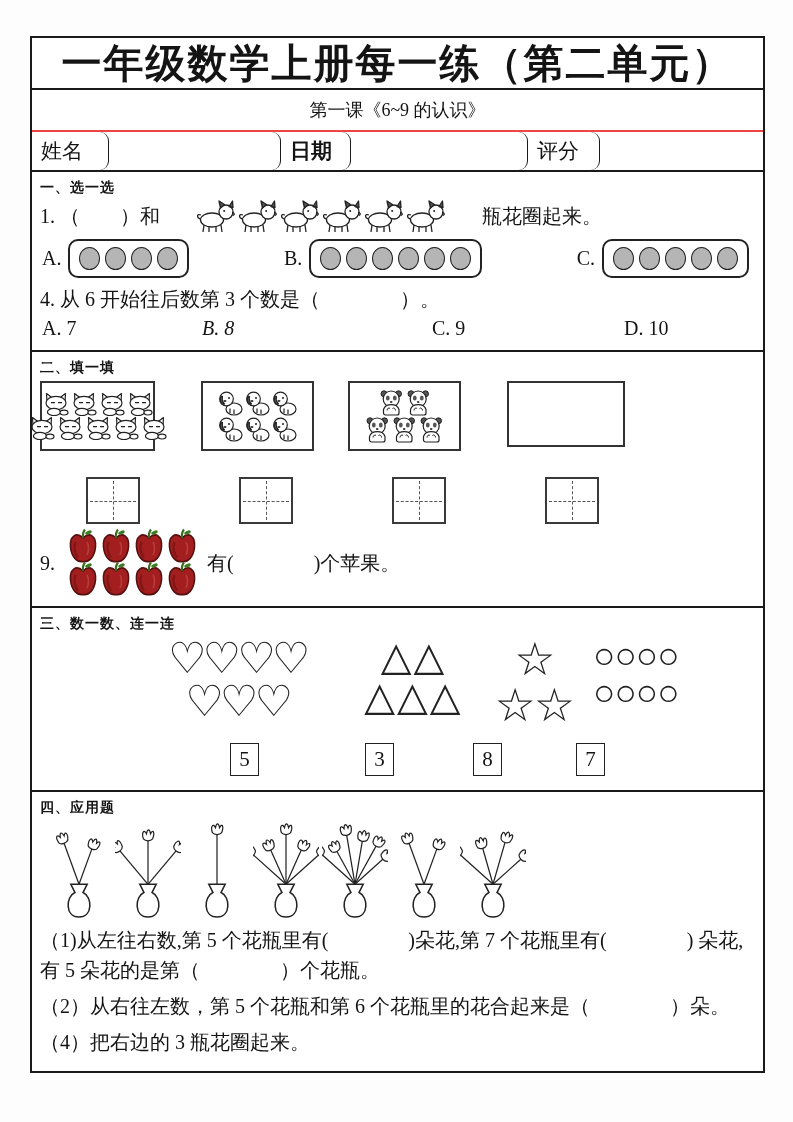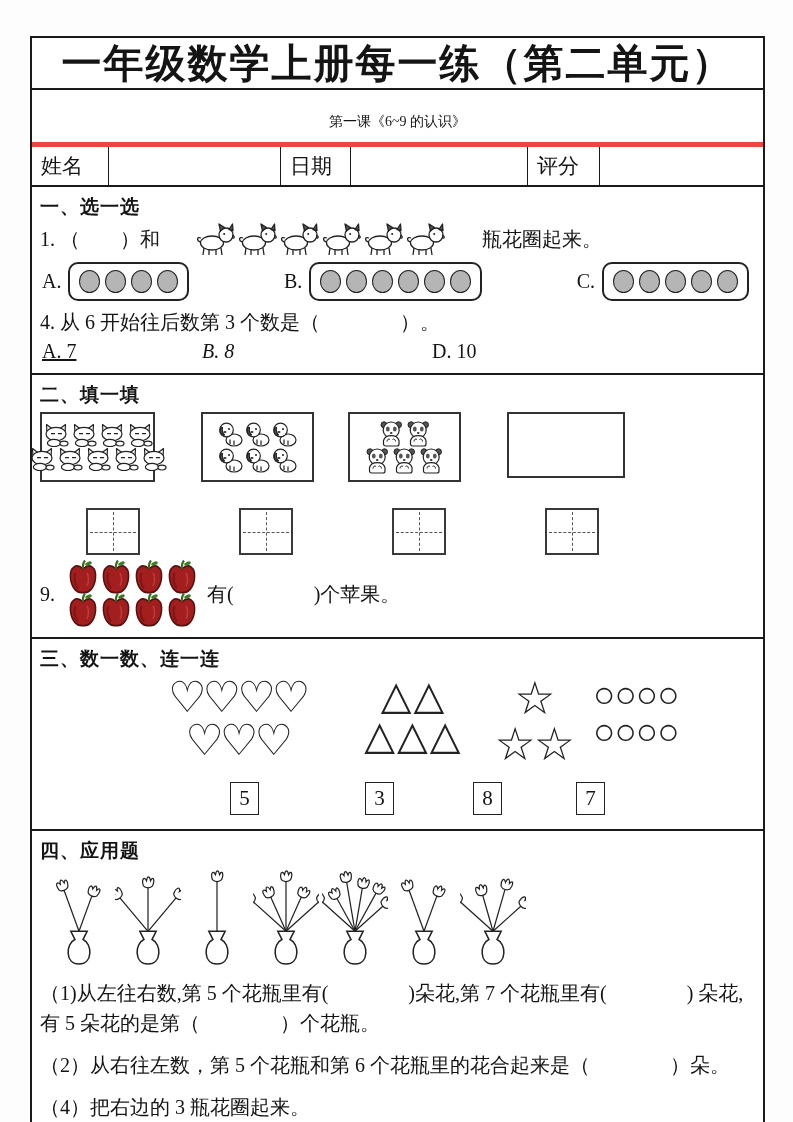--- a/index.html
+++ b/index.html
@@ -4,37 +4,37 @@
 <style>
   html,body{margin:0;padding:0;}
   body{
     width:793px;height:1122px;overflow:hidden;background:#fdfdfd;
     font-family:"Liberation Serif","DejaVu Serif",serif;color:#141414;
     position:relative;
   }
   .sheet{position:absolute;left:30px;top:36px;width:731px;border:2px solid #1a1a1a;background:#fff;}
   .row-title{border-bottom:2px solid #1a1a1a;height:50px;display:flex;align-items:center;justify-content:center;
     font-size:40px;font-weight:bold;letter-spacing:2px;}
-  .row-subtitle{border-bottom:5px solid #ef4444;height:40px;display:flex;align-items:center;justify-content:center;font-size:14px;margin-top:12px;}
+  .row-subtitle{border-bottom:2px solid #ef4444;height:40px;display:flex;align-items:center;justify-content:center;font-size:18px;}
   .info-row{display:flex;border-bottom:2px solid #1a1a1a;height:38px;font-size:21px;}
-  .info-cell{display:flex;align-items:center;padding-left:9px;box-sizing:border-box;border-right:1.5px solid #1a1a1a;}
+  .info-cell{display:flex;align-items:center;padding-left:9px;box-sizing:border-box;border-right:1.5px solid #1a1a1a;border-radius:9px;}
   .info-cell.last{border-right:none;}
   .section{border-bottom:2px solid #1a1a1a;padding:5px 8px 8px 8px;}
   .section.last{border-bottom:none;}
-  .sec-heading{font-size:19px;font-weight:bold;letter-spacing:1px;margin:2px 0 2px 0;}
+  .sec-heading{font-size:14px;font-weight:bold;letter-spacing:1px;margin:2px 0 2px 0;}
   .q-line{font-size:20px;margin:3px 0;}
   .q1-line{display:flex;align-items:center;font-size:20px;margin:2px 0 4px 0;gap:32px;}
   .dogs-strip{display:flex;align-items:flex-end;margin:0 3px;}
   
   .opt-row{display:flex;align-items:center;justify-content:space-between;margin:6px 2px 8px 2px;padding-right:4px;}
   .opt{display:flex;align-items:center;gap:7px;font-size:20px;}
   .bead-box{display:flex;align-items:center;gap:5px;border:2px solid #222;border-radius:10px;padding:6px 9px;background:#fff;}
   .bead{width:21px;height:23px;border-radius:50%;background:#b5b5b5;border:1.6px solid #222;box-sizing:border-box;}
   .choices-row{display:flex;font-size:20px;margin:4px 0 2px 2px;}
-  .choices-row span:nth-child(1){width:160px;text-decoration:underline;}
+  .choices-row span:nth-child(1){width:160px;}
   .choices-row span:nth-child(2){width:230px;font-style:italic;}
   .choices-row span:nth-child(3){width:192px;}
   
   .animal-boxes{display:flex;align-items:flex-start;margin-top:4px;}
   .abox{border:2px solid #333;background:#fff;box-sizing:border-box;display:flex;flex-direction:column;justify-content:center;align-items:center;padding:2px 3px;}
   .abox .arow{display:flex;justify-content:center;align-items:center;}
   .grids-row{display:flex;gap:99px;margin:26px 0 4px 46px;}
   .tzg{width:54px;height:47px;border:2px solid #3a3a3a;position:relative;box-sizing:border-box;background:#fff;}
   .tzg::before{content:"";position:absolute;left:50%;top:2px;bottom:2px;border-left:1.6px dashed #555;}
   .tzg::after{content:"";position:absolute;top:50%;left:2px;right:2px;border-top:1.6px dashed #555;}
@@ -53,34 +53,34 @@
   .g-circle{font-size:37px;letter-spacing:-1px;}
   .answers-row{display:flex;margin:14px 0 6px 0;}
   .ansbox{width:27px;height:31px;border:1.8px solid #222;display:flex;align-items:center;justify-content:center;font-size:21px;background:#fff;}
   .ansbox:nth-child(1){margin-left:190px;}
   .ansbox:nth-child(2){margin-left:106px;}
   .ansbox:nth-child(3){margin-left:79px;}
   .ansbox:nth-child(4){margin-left:74px;}
   
   .vases-row{display:flex;align-items:flex-end;margin:4px 0 0 6px;gap:3px;}
   .s4-questions{font-size:20px;line-height:1.5;margin-top:2px;}
-  .s4-questions .q-line{margin:12px 0;}
+  .s4-questions .q-line{margin:6px 0;}
 </style>
 </head>
 <body>
 
 <div class="sheet">
 
   <div class="row-title">一年级数学上册每一练（第二单元）</div>
   <div class="row-subtitle">第一课《6~9 的认识》</div>
 
   <div class="info-row">
     <div class="info-cell" style="width:77px;">姓名</div>
     <div class="info-cell" style="width:172px;"></div>
-    <div class="info-cell" style="width:70px;">日期</div>
+    <div class="info-cell" style="width:70px;font-weight:bold;">日期</div>
     <div class="info-cell" style="width:177px;"></div>
     <div class="info-cell" style="width:72px;">评分</div>
     <div class="info-cell last" style="flex:1;"></div>
   </div>
 
   <div class="section">
     <div class="sec-heading">一、选一选</div>
     <div class="q1-line">
       <span>1. （　　）和</span>
       <span class="dogs-strip">
@@ -188,20 +188,21 @@
             <span class="bead"></span>
             <span class="bead"></span>
             <span class="bead"></span>
           </span>
       </div>
     </div>
     <div class="q-line">4. 从 6 开始往后数第 3 个数是（　　　　）。</div>
     <div class="choices-row">
       <span>A. 7</span>
       <span>B. 8</span>
+      <span>C. 9</span>
       <span>D. 10</span>
     </div>
   </div>
 
   <div class="section">
     <div class="sec-heading">二、填一填</div>
     <div class="animal-boxes">
       <div class="abox" style="width:115px;height:70px;margin-left:0;">
           <span class="arow">
             <svg width="28" height="24" viewBox="0 0 28 24">

